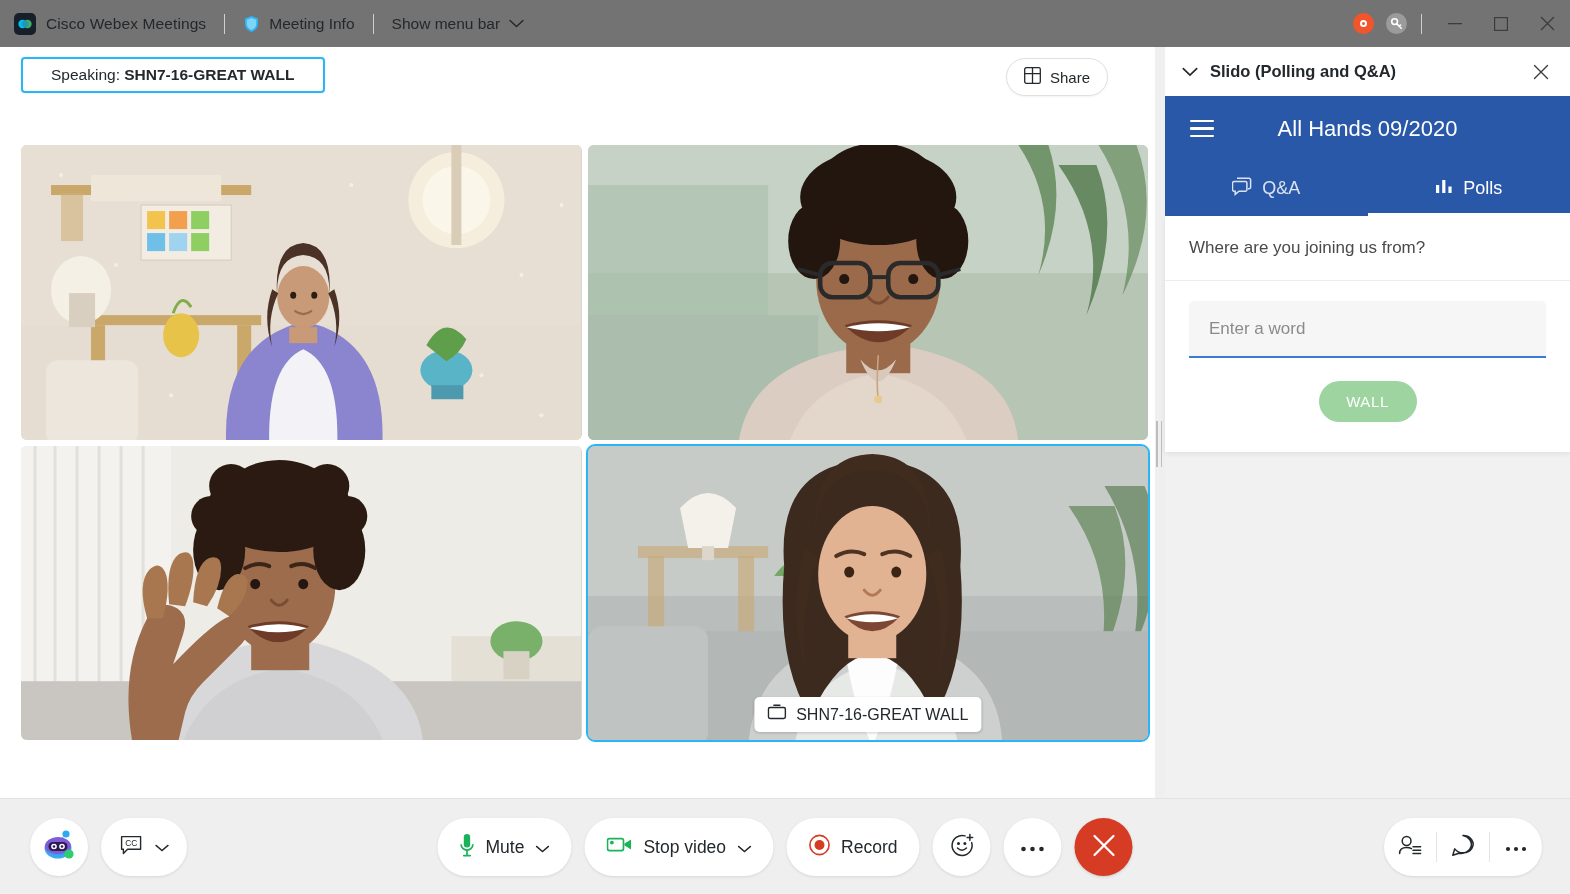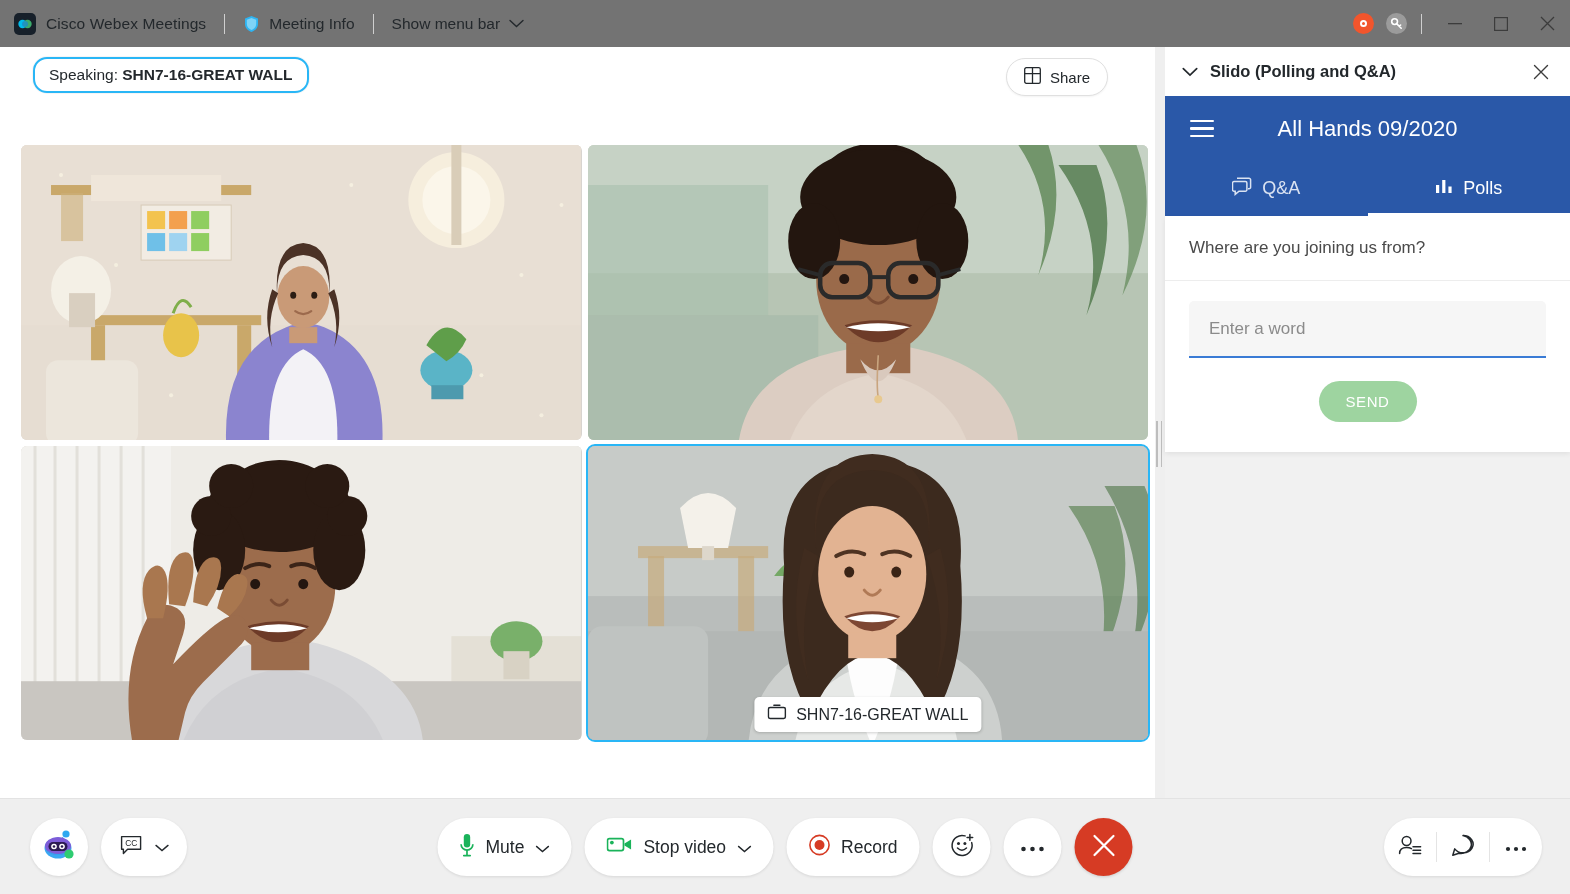--- a/index.html
+++ b/index.html
@@ -43,23 +43,23 @@
     width: 46px; height: 47px; display: flex; align-items: center; justify-content: center;
     cursor: default;
   }
 
   
   .stage {
     position: absolute; left: 0; top: 47px; width: 1155px; height: 847px;
     background: #fff;
   }
   .speaking-badge {
-    position: absolute; left: 33px; top: 10px;
-    background: #fff; border: 2px solid #29b6f6; border-radius: 14px;
-    padding: 8px 14px; font-size: 15.5px; color: #23282c; line-height: 1;
+    position: absolute; left: 21px; top: 10px;
+    background: #fff; border: 2px solid #29b6f6; border-radius: 4px;
+    padding: 8px 28px; font-size: 15.5px; color: #23282c; line-height: 1;
     box-shadow: 0 0 0 1px rgba(0,0,0,.04);
   }
   .speaking-badge b { font-weight: bold; }
   .layout-btn {
     position: absolute; right: 47px; top: 11px;
     height: 38px; padding: 0 17px; border-radius: 19px;
     background: #fff; border: 1px solid #e0e0e0;
     display: flex; align-items: center; gap: 9px;
     font-size: 15px; color: #23282c; cursor: pointer;
     box-shadow: 0 1px 2px rgba(0,0,0,.05);
@@ -508,21 +508,21 @@
             <span>Polls</span>
           </div>
         </div>
       </div>
 
 
       <div class="poll-card panel-shadow">
         <div class="poll-q">Where are you joining us from?</div>
         <div class="poll-body">
           <input class="word-input" type="text" placeholder="Enter a word" style="">
-          <button class="send-btn">SEND</button>
+          <button class="send-btn">WALL</button>
         </div>
       </div>
 
     </div>
   </div>
 
   <div class="toolbar">
 
     <div class="tool-left">
       <div class="pill round">

